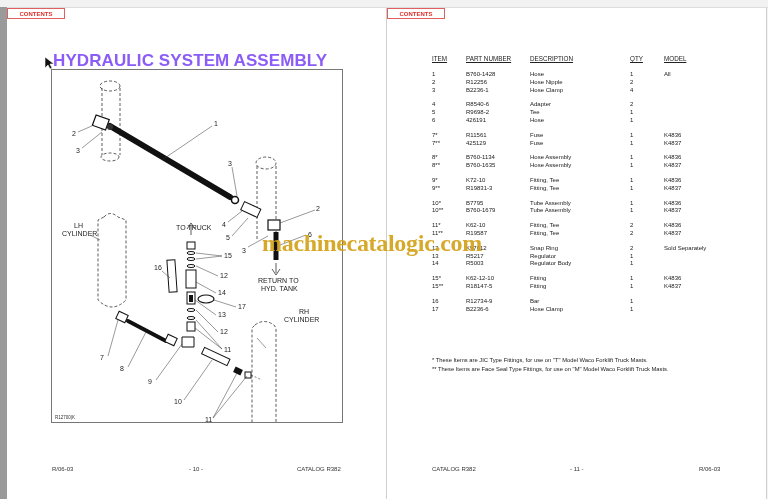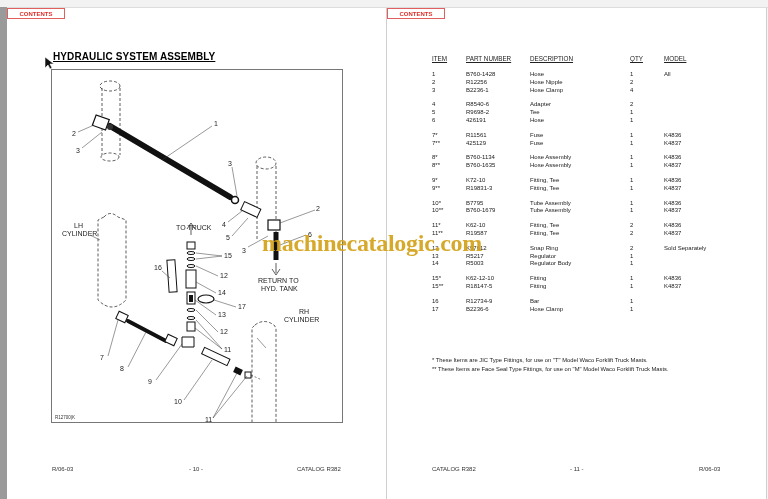--- a/index.html
+++ b/index.html
@@ -5,21 +5,21 @@
   html,body{margin:0;padding:0;}
   body{width:768px;height:499px;position:relative;overflow:hidden;background:#f4f4f4;font-family:"Liberation Sans",sans-serif;color:#222;}
   .topbar{position:absolute;left:0;top:0;width:768px;height:7px;background:#f2f2f2;border-bottom:1px solid #ddd;}
   .leftstrip{position:absolute;left:0;top:7px;width:7px;height:492px;background:#9a9a9a;}
   .page{position:absolute;top:8px;height:491px;background:#fff;}
   .page.left{left:7px;width:379px;border-right:1px solid #cfcfcf;}
   .page.right{left:387px;width:379px;border-right:1px solid #cfcfcf;}
   .contents-btn{position:absolute;top:0;width:58px;height:11px;border:1px solid #e06060;color:#e0302a;font-size:6px;font-weight:bold;text-align:center;line-height:11px;background:#fff;box-sizing:border-box;}
   .page.left .contents-btn{left:0;}
   .page.right .contents-btn{left:0;}
-  .page-title{position:absolute;left:46px;top:43px;font-size:10px;font-weight:bold;letter-spacing:0.1px;color:#000000;text-decoration:underline;}
+  .page-title{position:absolute;left:46px;top:43px;font-size:17px;font-weight:bold;letter-spacing:0.1px;color:#8b5cf6;}
   .cursor{position:absolute;left:37px;top:48px;width:10px;height:14px;}
   .diagram{position:absolute;left:44px;top:61px;width:290px;height:352px;border:1px solid #777;background:#fff;}
   .diagram svg{position:absolute;left:0;top:0;}
   .fig-code{position:absolute;left:3px;bottom:2px;font-size:4.5px;color:#333;}
   .footer{position:absolute;top:458px;font-size:6px;color:#333;}
   .watermark{position:absolute;left:262px;top:230px;font-size:24px;font-weight:bold;color:#d4a21a;opacity:0.92;letter-spacing:-0.3px;white-space:nowrap;font-family:Liberation Serif, serif;}
   .parts-table{position:absolute;left:45px;top:47px;width:300px;font-size:6px;color:#222;border-collapse:collapse;}
   .parts-table th{font-weight:normal;text-align:left;text-decoration:underline;padding:0 0 9px 0;font-size:6.3px;}
   .parts-table td{padding:0;line-height:7.8px;height:7.8px;vertical-align:top;}
   .parts-table tr.gap td{height:7px;}

